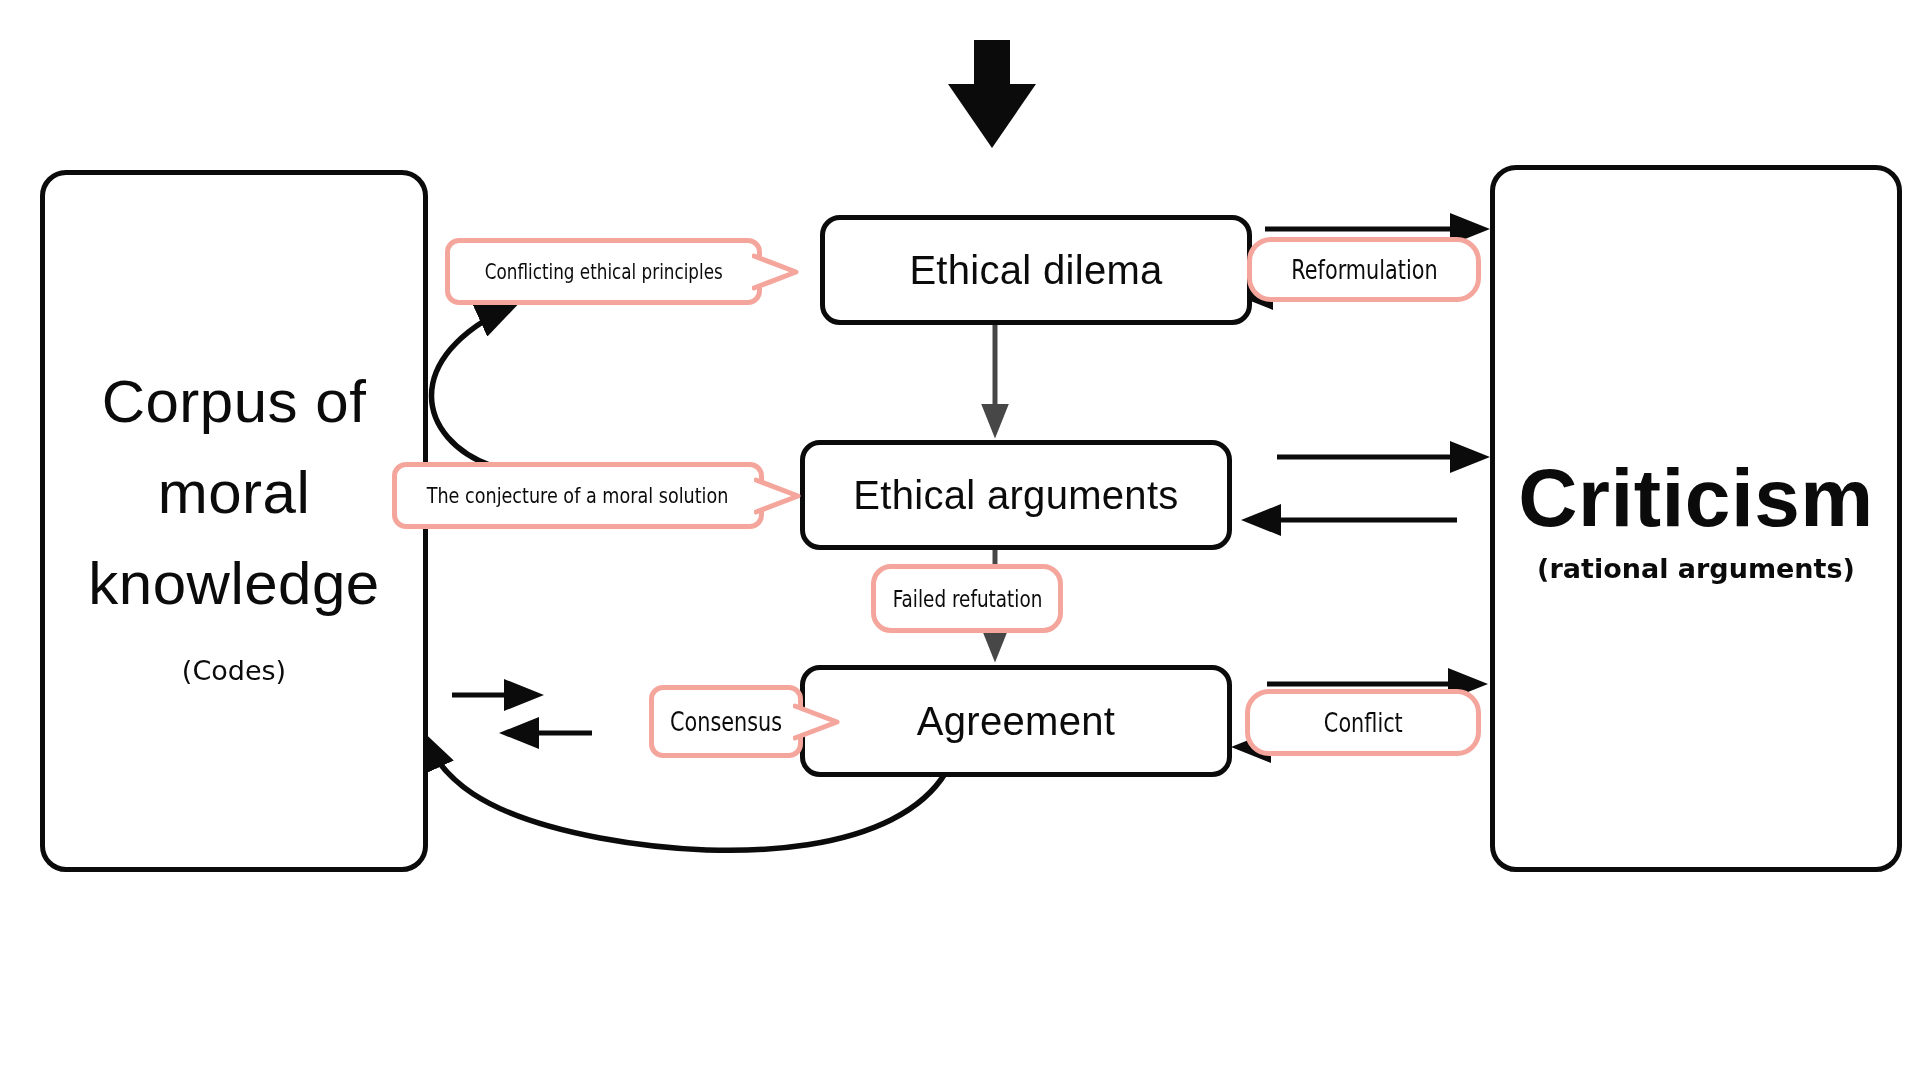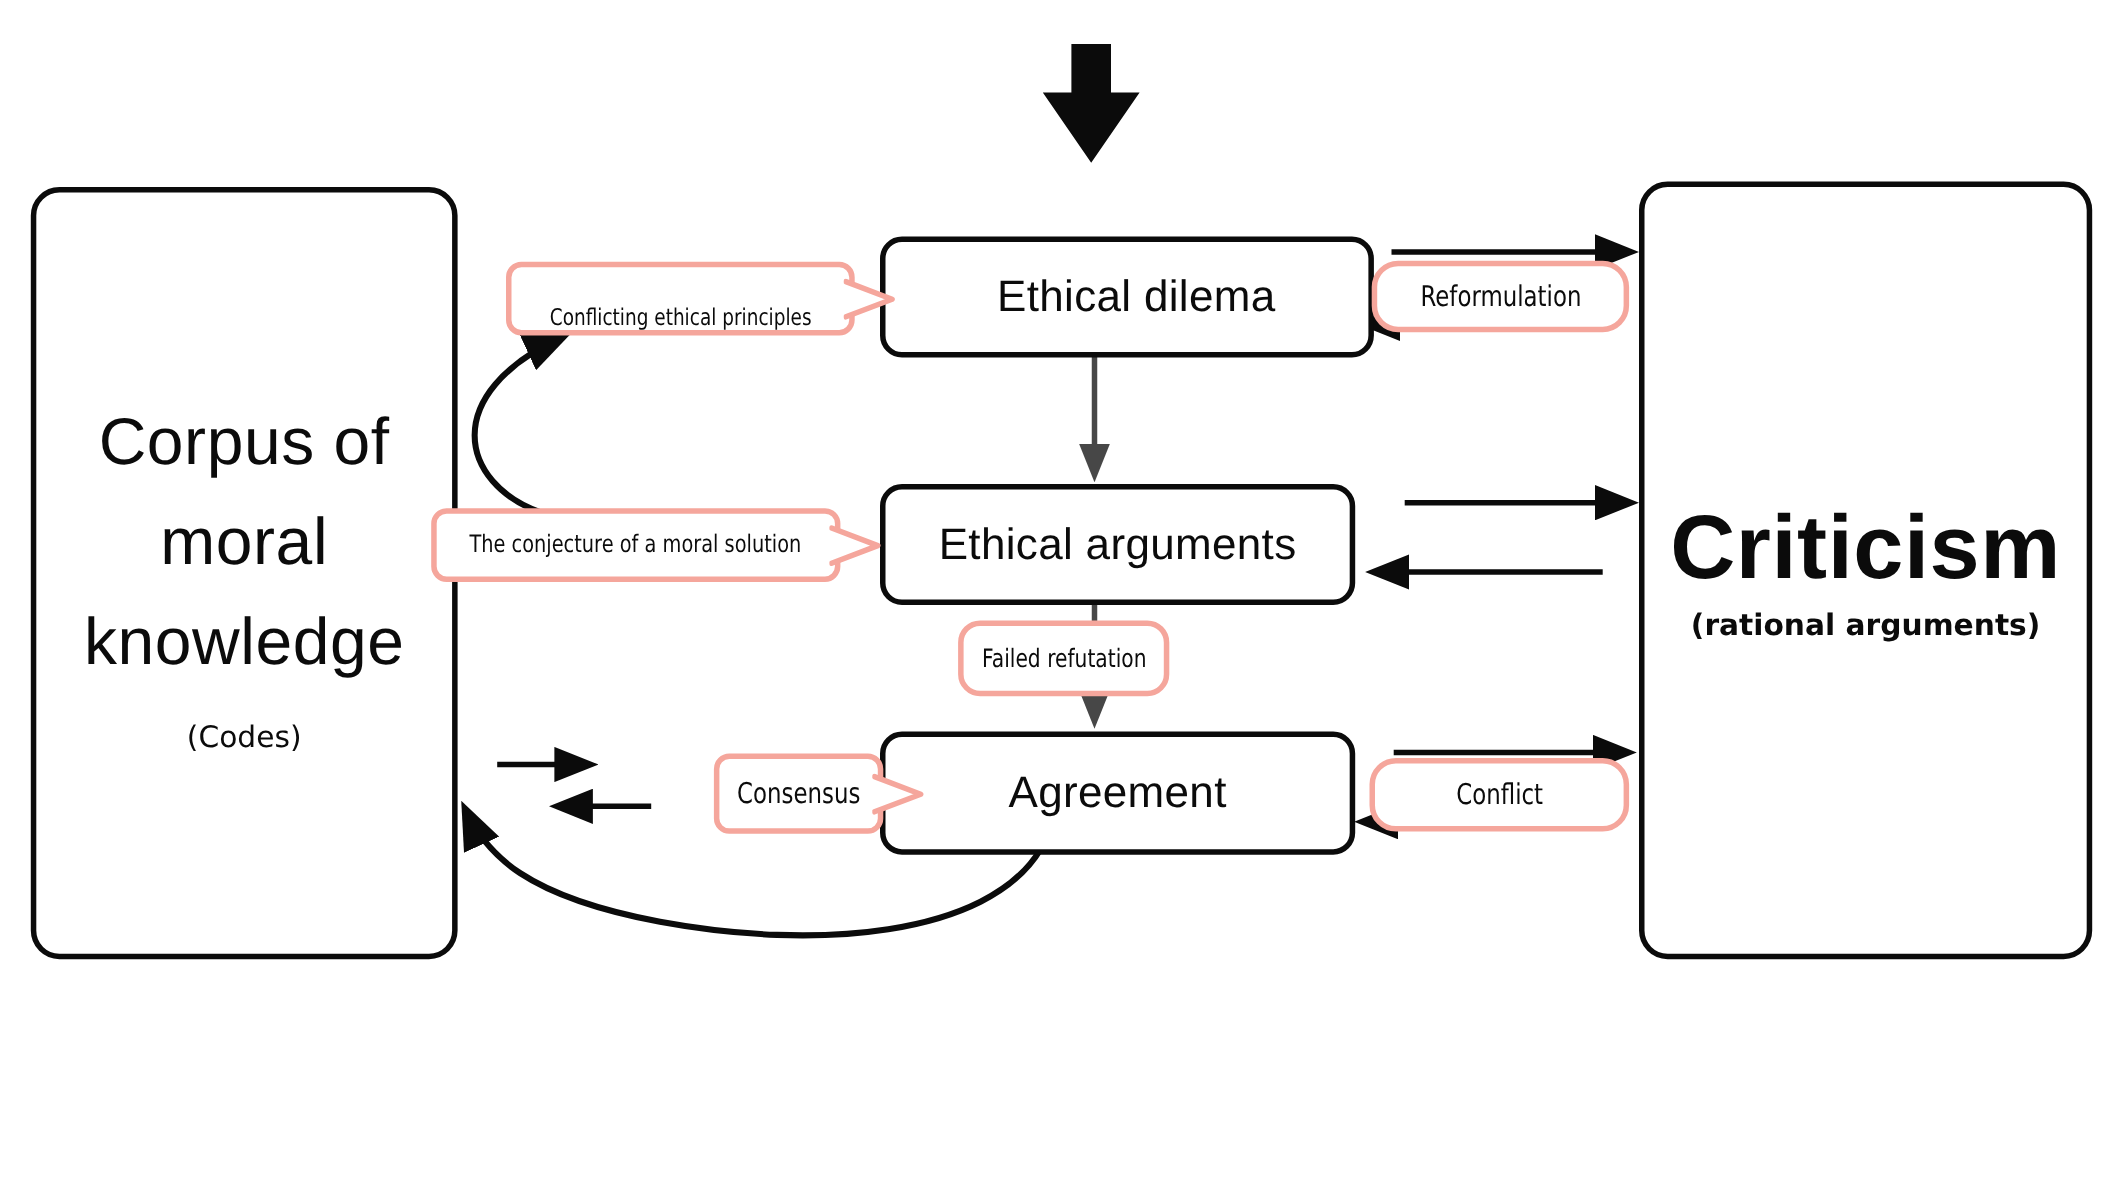--- a/index.html
+++ b/index.html
@@ -3,48 +3,48 @@
 <meta charset="utf-8">
 <style>
   html,body{margin:0;padding:0;background:#ffffff;}
   #stage{position:relative;width:1920px;height:1080px;background:#ffffff;overflow:hidden;
          font-family:"Liberation Sans", sans-serif;color:#0b0b0b;}
   #connector-layer{position:absolute;left:0;top:0;z-index:1;}
 
   
   .big-box{position:absolute;z-index:2;background:#fff;border:5px solid #0b0b0b;border-radius:26px;
            display:flex;flex-direction:column;align-items:center;justify-content:center;text-align:center;}
-  #left-box{left:28px;top:170px;width:378px;height:692px;gap:16px;}
+  #left-box{left:40px;top:170px;width:378px;height:692px;gap:16px;}
   #right-box{left:1490px;top:165px;width:402px;height:697px;font-weight:bold;}
   .big-title{font-size:60px;line-height:1.52;letter-spacing:.5px;}
   #right-box .big-title{font-size:82px;line-height:1.1;}
   .hand{font-family:"DejaVu Sans", cursive;}
   .big-sub{font-size:27px;margin-top:10px;}
 
   
   .p-box{position:absolute;z-index:2;background:#fff;border:5px solid #0b0b0b;border-radius:20px;
          display:flex;align-items:center;justify-content:center;font-size:40px;letter-spacing:.3px;}
-  #dilemma-box{left:800px;top:215px;width:422px;height:100px;padding-left:17px;}
+  #dilemma-box{left:820px;top:215px;width:422px;height:100px;}
   #hypothesis-box{left:800px;top:440px;width:422px;height:100px;}
   #agreement-box{left:800px;top:665px;width:422px;height:102px;}
 
   
   .p-label{position:absolute;z-index:3;background:#fff;border:5px solid #F5A69C;border-radius:20px;
            display:flex;align-items:center;justify-content:center;}
   .hand-text{font-size:26px;white-space:nowrap;transform:scaleX(0.8);}
   .t21{font-size:21px;} .t22{font-size:22px;} .t23{font-size:23px;} .t24{font-size:24px;}
   #creativity-label{left:937px;top:345px;width:116px;height:56px;}
   #failed-refutation-label{left:871px;top:564px;width:182px;height:59px;}
   #reformulation-label{left:1247px;top:237px;width:224px;height:55px;border-radius:24px;}
   #rational-refutation-label{left:1256px;top:461px;width:224px;height:58px;border-radius:24px;}
   #conflict-label{left:1245px;top:689px;width:226px;height:57px;border-radius:24px;}
 
   
   .callout{border-radius:14px;}
-  #conflicting-callout{left:460px;top:238px;width:307px;height:57px;align-items:flex-end;}
+  #conflicting-callout{left:445px;top:238px;width:307px;height:57px;}
   #conjecture-callout{left:392px;top:462px;width:362px;height:57px;}
   #consensus-callout{left:609px;top:685px;width:144px;height:63px;margin-left:40px;}
   .tail{position:absolute;right:-43px;top:50%;margin-top:-19px;width:48px;height:38px;}
   .tail path{fill:#ffffff;stroke:#F5A69C;stroke-width:5;stroke-linejoin:round;stroke-linecap:round;}
 </style>
 </head>
 <body>
 
 <div id="stage">
 

